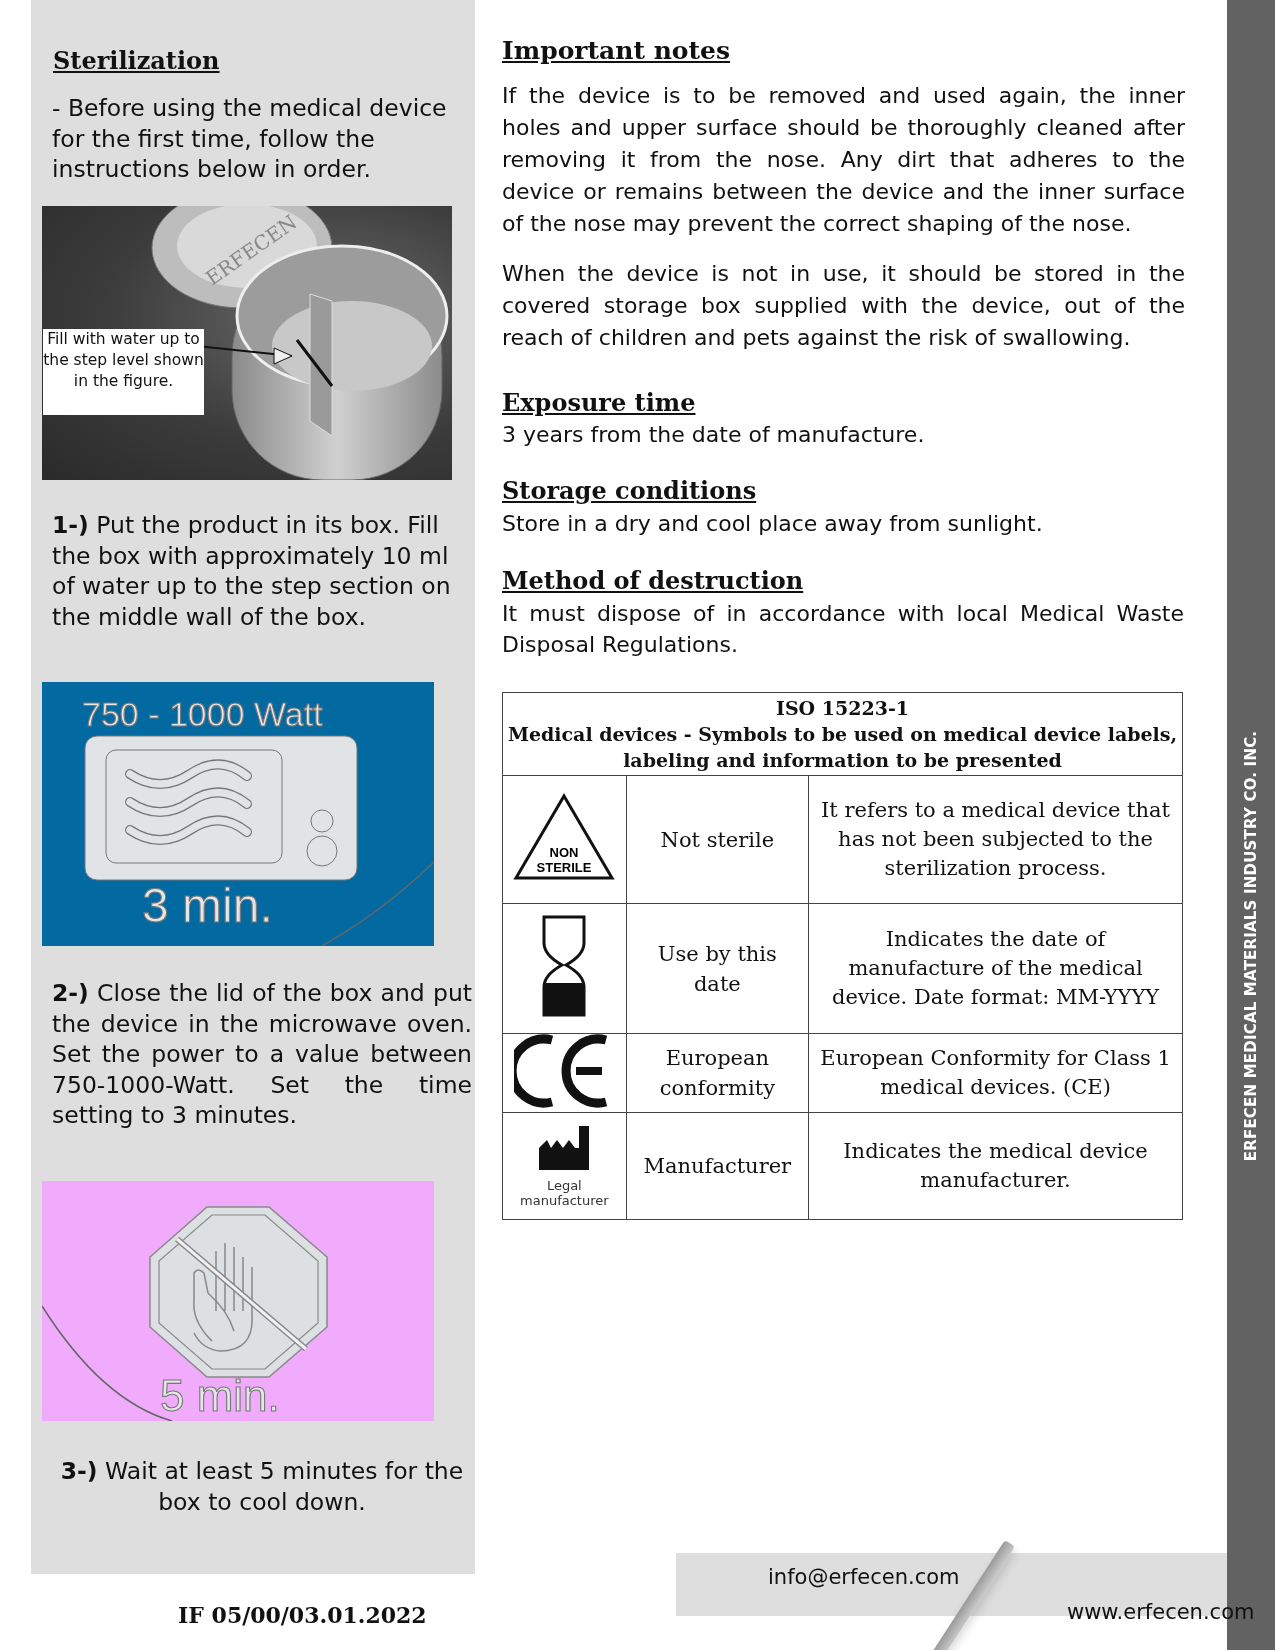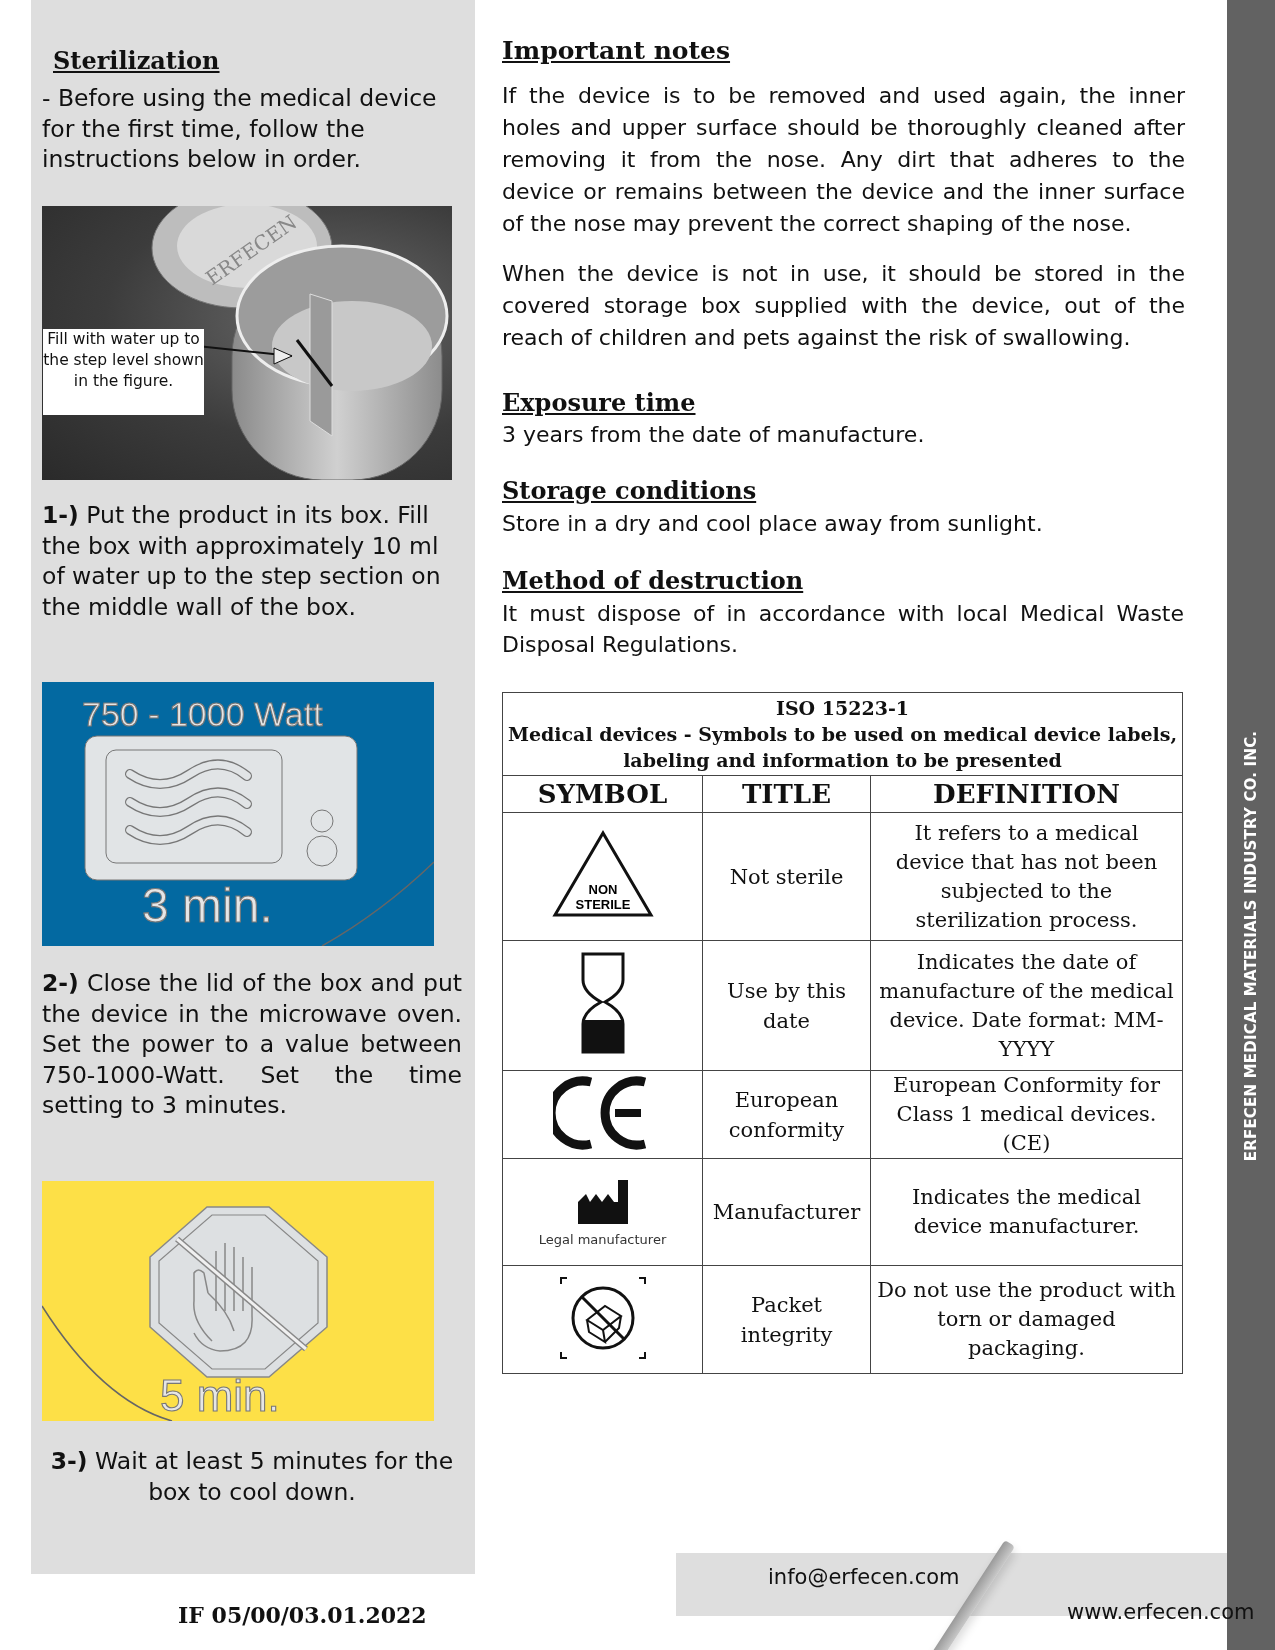--- a/index.html
+++ b/index.html
@@ -20,21 +20,21 @@
   }
   .left-col {
     position: absolute; left: 31px; top: 0; width: 444px; height: 1574px;
     background: #dedede;
   }
   .heading {
     font-family: "DejaVu Serif", serif; font-weight: bold; text-decoration: underline;
     font-size: 24px; position: absolute; margin: 0;
   }
   .body-text { font-size: 22px; line-height: 30px; position: absolute; margin: 0; }
-  .left-text { font-size: 23.5px; line-height: 30.5px; position: absolute; margin: 0; left: 42px; width: 420px; text-align: justify; }
+  .left-text { font-size: 23.5px; line-height: 30.5px; position: absolute; margin: 10px; left: 42px; width: 420px; text-align: justify; }
   .step-num { font-weight: bold; font-family: "DejaVu Sans", sans-serif; }
   .img-box { position: absolute; overflow: hidden; }
   .right-text { left: 502px; width: 682px; text-align: justify; }
 
   table.iso {
     position: absolute; left: 502px; top: 692px; width: 681px;
     border-collapse: collapse; font-family: "DejaVu Serif", serif;
   }
   table.iso td, table.iso th { border: 1.5px solid #444; text-align: center; vertical-align: middle; padding: 0 6px; }
   .iso-head { font-size: 19px; font-weight: bold; line-height: 26px; padding: 2px 4px !important; }
@@ -110,21 +110,21 @@
       <path d="M88 148 Q118 168 148 148 T205 150"></path>
     </g>
     <circle cx="280" cy="139" r="11" fill="#e1e4e6" stroke="#777"></circle>
     <circle cx="280" cy="169" r="15" fill="#e1e4e6" stroke="#777"></circle>
     <text x="100" y="240" font-size="48" font-family="Liberation Sans, sans-serif" fill="#e6e6e6" stroke="#777" stroke-width="1.1">3 min.</text>
   </svg>
 </div>
 
 <p class="left-text" style="top:968px;"><span class="step-num">2-)</span><span> Close the lid of the box and put the device in the microwave oven. Set the power to a value between 750-1000-Watt. Set the time setting to 3 minutes.</span></p>
 
-<div class="img-box" style="left:42px; top:1181px; width:392px; height:240px; background:#fde047;">
+<div class="img-box" style="left:42px; top:1181px; width:392px; height:240px; background:#f0abfc;">
   <svg width="392" height="240">
     <path d="M0 125 Q60 220 130 240" stroke="#666" stroke-width="1.5" fill="none"></path>
     <polygon points="165,26 227,26 285,76 285,146 227,196 165,196 108,146 108,76" fill="#dde0e2" stroke="#888" stroke-width="1.5"></polygon>
     <polygon points="170,34 223,34 276,80 276,142 223,188 170,188 117,142 117,80" fill="none" stroke="#888" stroke-width="1.2"></polygon>
     <g fill="none" stroke="#888" stroke-width="1.5">
       <path d="M170 160 Q150 140 152 120 L152 92 Q156 86 162 92 L166 112"></path>
       <path d="M174 70 L174 130 M183 62 L183 130 M192 66 L192 130 M201 76 L201 130 M210 86 L210 135 Q212 170 178 170 Q160 168 152 152"></path>
       <path d="M166 112 Q186 130 192 150"></path>
     </g>
     <line x1="135" y1="58" x2="264" y2="168" stroke="#888" stroke-width="6"></line>
@@ -149,25 +149,20 @@
 <p class="body-text right-text" style="top:598px; line-height:31px;">It must dispose of in accordance with local Medical Waste Disposal Regulations.</p>
 
 <table class="iso">
   <tbody>
       <tr>
     <td colspan="3" class="iso-head">
       <div>ISO 15223-1</div>
       <div>Medical devices - Symbols to be used on medical device labels, labeling and information to be presented</div>
     </td>
   </tr>
-  <tr>
-    <th class="col-head" style="width:187px;">SYMBOL</th>
-    <th class="col-head" style="width:155px;">TITLE</th>
-    <th class="col-head">DEFINITION</th>
-  </tr>
   <tr style="height:128px;">
     <td>
       <svg width="104" height="92" viewBox="0 0 104 92">
         <polygon points="52,4 100,86 4,86" fill="none" stroke="#111" stroke-width="3"></polygon>
         <text x="52" y="65" text-anchor="middle" font-size="13" font-weight="bold" font-family="Liberation Sans, sans-serif">NON</text>
         <text x="52" y="80" text-anchor="middle" font-size="13" font-weight="bold" font-family="Liberation Sans, sans-serif">STERILE</text>
       </svg>
     </td>
     <td class="cell-title">Not sterile</td>
     <td class="cell-def">It refers to a medical device that has not been subjected to the sterilization process.</td>
@@ -195,32 +190,20 @@
   </tr>
   <tr style="height:107px;">
     <td>
       <svg width="54" height="48" viewBox="0 0 54 48" style="display:block; margin:6px auto 6px;">
         <path d="M2 46 L2 24 L10 16 L14 24 L20 16 L26 24 L32 16 L38 24 L42 24 L42 2 L52 2 L52 46 Z" fill="#111"></path>
       </svg>
       <div style="font-family:'DejaVu Sans',sans-serif; font-size:13px; color:#333; padding-bottom:6px;">Legal manufacturer</div>
     </td>
     <td class="cell-title">Manufacturer</td>
     <td class="cell-def">Indicates the medical device manufacturer.</td>
-  </tr>
-  <tr style="height:108px;">
-    <td>
-      <svg width="100" height="96" viewBox="0 0 100 96">
-        <path d="M8 14 L8 8 L14 8 M86 8 L92 8 L92 14 M8 82 L8 88 L14 88 M86 88 L92 88 L92 82" fill="none" stroke="#111" stroke-width="2"></path>
-        <circle cx="50" cy="48" r="30" fill="none" stroke="#111" stroke-width="3"></circle>
-        <line x1="29" y1="27" x2="71" y2="69" stroke="#111" stroke-width="3"></line>
-        <path d="M34 50 L52 36 L68 46 L50 60 Z M34 50 L36 62 L52 72 L50 60 M50 60 L52 72 M68 46 L66 58 L52 72" fill="none" stroke="#111" stroke-width="2"></path>
-      </svg>
-    </td>
-    <td class="cell-title">Packet integrity</td>
-    <td class="cell-def">Do not use the product with torn or damaged packaging.</td>
   </tr>
 </tbody>
   </table>
 
 <div class="footer-band"></div>
 <div class="slash"></div>
 <div class="footer-email">info@erfecen.com</div>
 <div class="footer-web">www.erfecen.com</div>
 <div class="footer-code">IF 05/00/03.01.2022</div>
 

